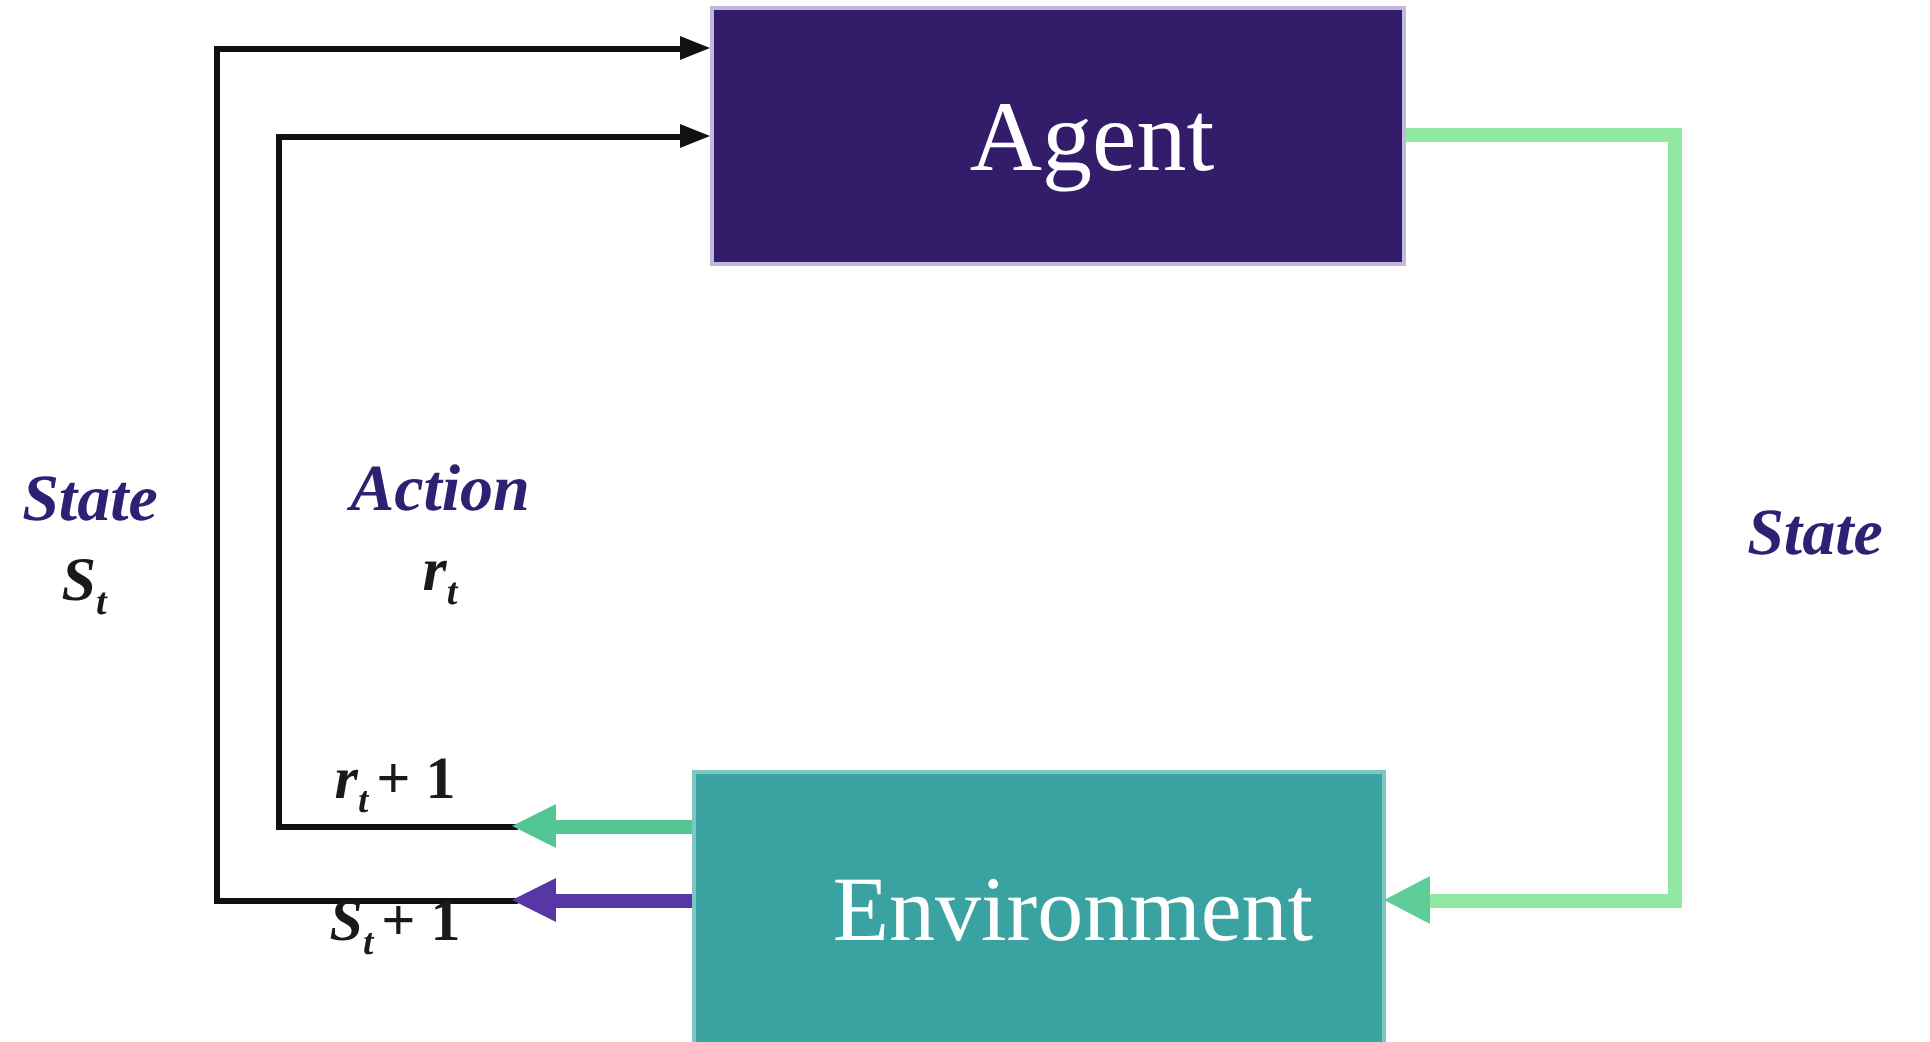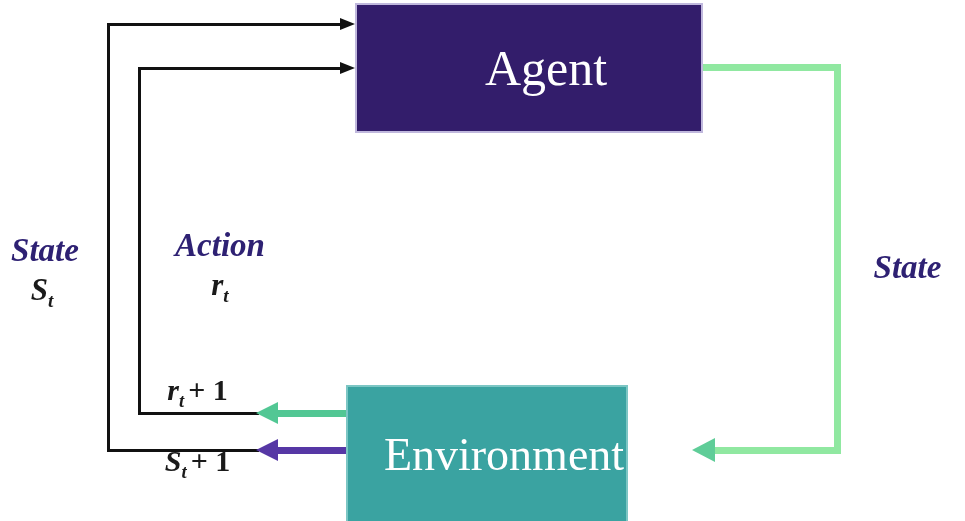--- a/index.html
+++ b/index.html
@@ -11,21 +11,21 @@
     position:absolute;display:flex;align-items:center;justify-content:center;
     box-sizing:border-box;color:#fff;padding-left:34px;
   }
   .agent-box{
     left:355px;top:3px;width:348px;height:130px;
     background:var(--agent-box,#331D6B);
     border:2px solid var(--agent-box-border,#C0B8DD);
     font-size:50px;
   }
   .env-box{
-    left:346px;top:385px;width:282px;height:136px;
+    left:346px;top:385px;width:347px;height:136px;
     background:var(--environment-box,#3AA3A1);
     border:2px solid var(--environment-box-border,#7CC6C4);
     border-bottom:none;
     font-size:46px;
   }
   .wire{position:absolute;background:var(--wire,#111111);}
   .gline{position:absolute;background:var(--action-line,#90E8A1);}
   .tri{position:absolute;width:0;height:0;}
   .tri-right-black{
     border-top:6px solid transparent;border-bottom:6px solid transparent;

